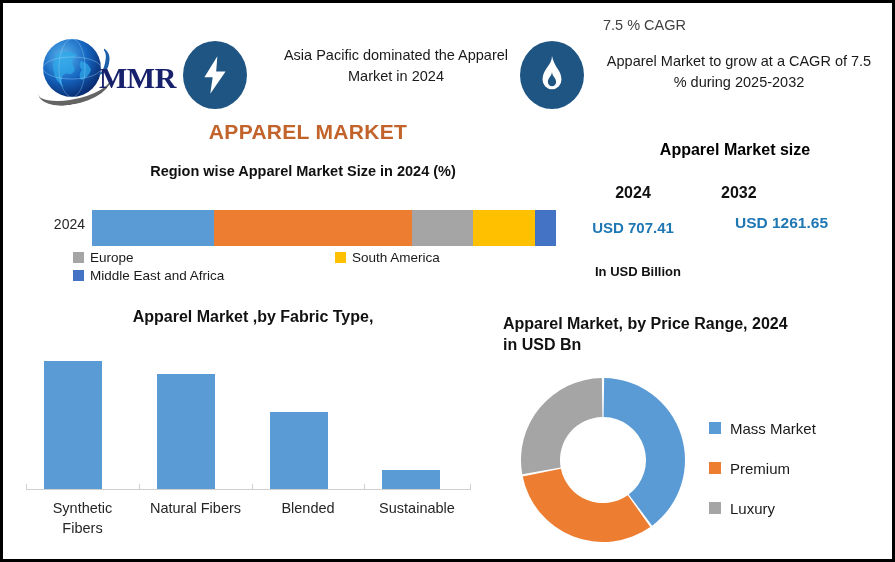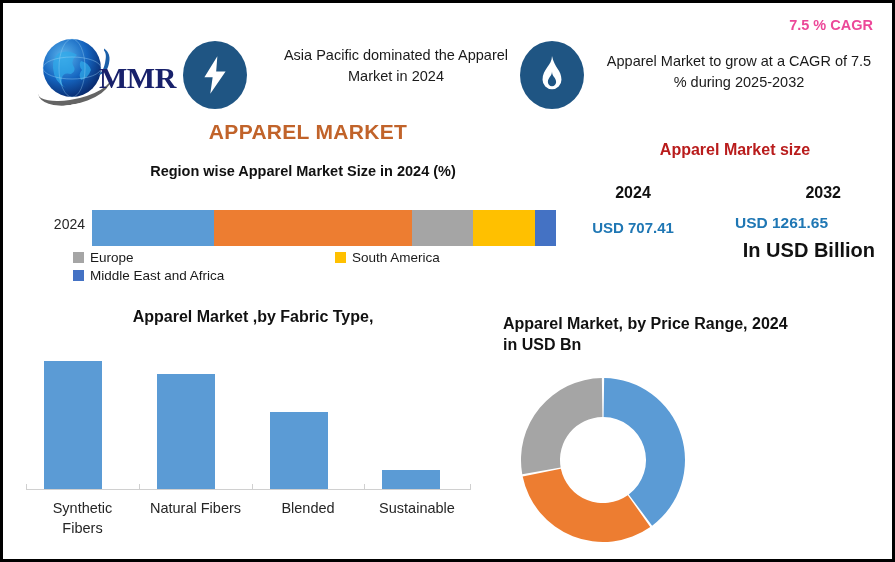--- a/index.html
+++ b/index.html
@@ -53,22 +53,22 @@
   }
   #bolt-circle { left: 180px; top: 38px; width: 64px; height: 68px; }
   #flame-circle { left: 517px; top: 38px; width: 64px; height: 68px; }
 
   
   .headline {
     font-size: 14.5px; color: #1a1a1a; line-height: 1.42; text-align: center;
   }
   #headline-left { left: 268px; top: 42px; width: 250px; }
   #cagr-title {
-    left: 600px; top: 14px; width: 270px; text-align: right;
-    font-size: 14.5px; font-weight: bold; color: #ec4899;
+    left: 600px; top: 14px; width: 270px; text-align: left;
+    font-size: 14.5px; font-weight: normal; color: #404040;
   }
   #headline-right { left: 598px; top: 48px; width: 276px; }
 
   #market-title {
     left: 170px; top: 117px; width: 270px; text-align: center;
     font-size: 21px; font-weight: bold; color: #c1632a; letter-spacing: .3px;
   }
 
   
   #region-title {
@@ -90,32 +90,32 @@
   .legend-col { display: flex; align-items: center; }
   .legend-col.c1 { width: 262px; }
   .legend-swatch {
     width: 11px; height: 11px; margin-right: 6px; flex: 0 0 auto;
   }
   .legend-label { font-size: 13.5px; color: #1a1a1a; line-height: 17px; }
 
   
   #size-title {
     left: 592px; top: 138px; width: 280px; text-align: center;
-    font-size: 16px; font-weight: bold; color: #b91c1c;
+    font-size: 16px; font-weight: bold; color: #000000;
   }
   #size-y1 { left: 575px; top: 181px; width: 110px; text-align: center;
     font-size: 16px; font-weight: bold; color: #111111; }
-  #size-y2 { left: 718px; top: 181px; width: 120px; text-align: right;
+  #size-y2 { left: 718px; top: 181px; width: 120px; text-align: left;
     font-size: 16px; font-weight: bold; color: #111111; }
   #size-v1 { left: 565px; top: 216px; width: 130px; text-align: center;
     font-size: 15px; font-weight: bold; color: #1f77b4; }
   #size-v2 { left: 706px; top: 211px; width: 145px; text-align: center;
     font-size: 15.5px; font-weight: bold; color: #1f77b4; }
-  #size-unit { left: 592px; top: 236px; width: 280px; text-align: right;
-    font-size: 20px; font-weight: bold; color: #111111; }
+  #size-unit { left: 592px; top: 261px; width: 280px; text-align: left;
+    font-size: 13px; font-weight: bold; color: #111111; }
 
   
   #fabric-title {
     left: 20px; top: 303px; width: 460px; text-align: center;
     font-size: 16px; font-weight: bold; color: #111111; line-height: 1.32;
   }
   #fabric-plot {
     left: 23px; top: 346px; width: 444px; height: 140px;
   }
   #fabric-baseline {
@@ -234,20 +234,34 @@
   <div class="abs" id="price-title">
     <div>Apparel Market, by Price Range, 2024</div>
     <div>in USD Bn</div>
   </div>
   <svg class="abs" id="donut-svg" width="176" height="176" viewBox="0 0 176 176">
       <path d="M89.14489878780992,6.007993031237049 A82,82 0 0 1 137.11993507827805,153.65997241779615 L113.7580147361702,122.43144895079553 A43,43 0 0 0 88.60037375458325,45.00419146759992 Z" fill="#5b9bd5"></path>
       <path d="M135.26744992592302,155.00588166348055 A82,82 0 0 1 7.674829532853792,104.48838953396914 L45.87826426722821,96.6463506092765 A43,43 0 0 0 112.78658959530111,123.13723062841052 Z" fill="#ed7d31"></path>
       <path d="M7.245764252998939,102.23915056868829 A82,82 0 0 1 86.85510121219006,6.007993031237049 L87.39962624541674,45.00419146759992 A43,43 0 0 0 45.65326662047506,95.466871639678 Z" fill="#a5a5a5"></path>
     </svg>
 
+  <div class="abs" id="price-legend">
+    <div class="price-legend-item">
+      <span class="legend-swatch" style="background: rgb(91, 155, 213);"></span>
+      <span class="legend-label">Mass Market</span>
+    </div>
+    <div class="price-legend-item">
+      <span class="legend-swatch" style="background: rgb(237, 125, 49);"></span>
+      <span class="legend-label">Premium</span>
+    </div>
+    <div class="price-legend-item">
+      <span class="legend-swatch" style="background: rgb(165, 165, 165);"></span>
+      <span class="legend-label">Luxury</span>
+    </div>
+  </div>
 
 <div class="fabric-tick" style="left: 23px;"></div>
     <div class="fabric-tick" style="left: 136px;"></div>
     <div class="fabric-tick" style="left: 249px;"></div>
     <div class="fabric-tick" style="left: 361px;"></div>
     <div class="fabric-tick" style="left: 467px;"></div>
     <div class="fabric-label" style="left: 17px; width: 125px;">
       <div>Synthetic</div>
       <div>Fibers</div>
     </div>

